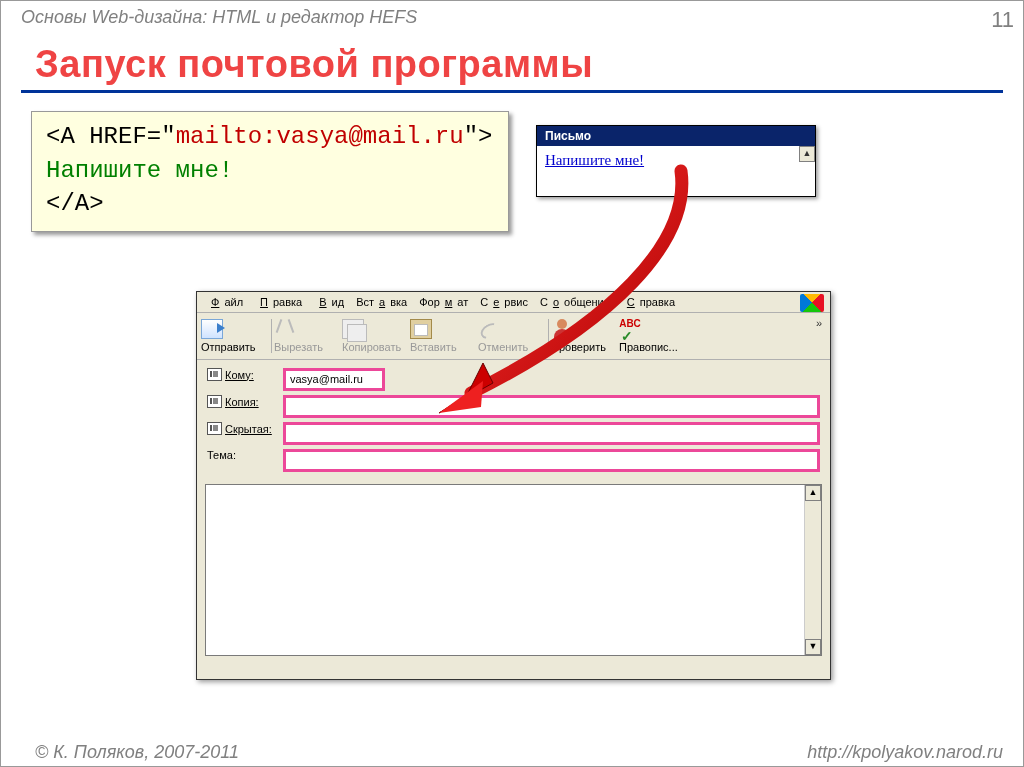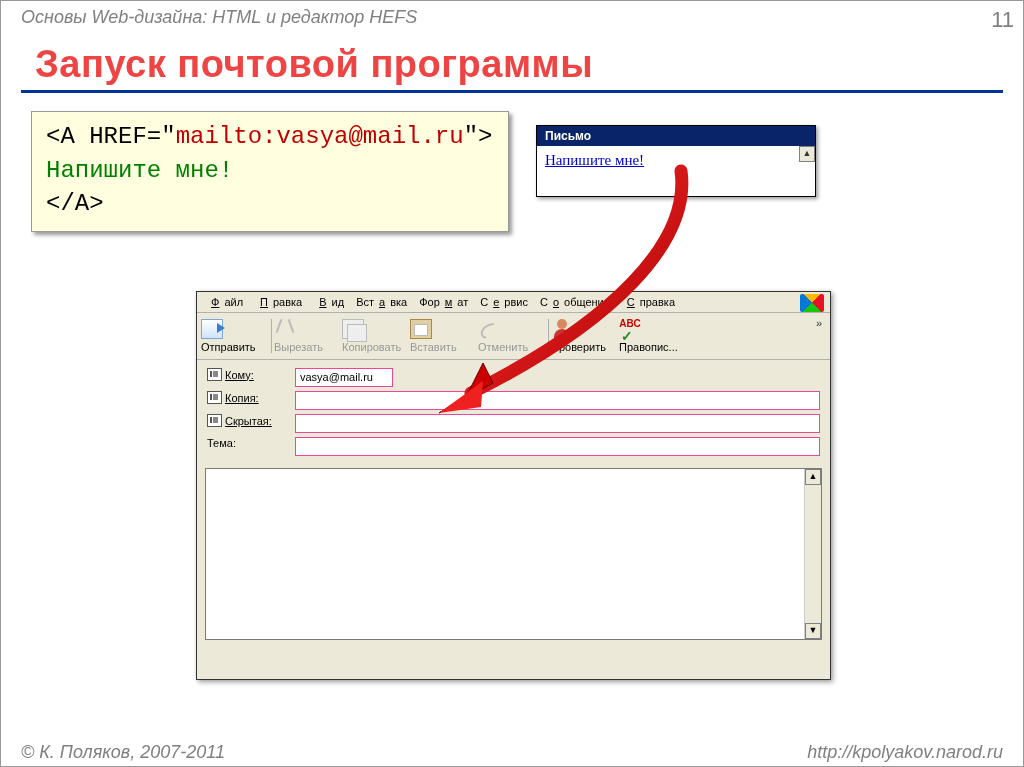--- a/index.html
+++ b/index.html
@@ -162,24 +162,23 @@
   .i-abc { font-family: Arial; font-weight:bold; color:#c00; font-size:10px; text-align:center; line-height:10px;}
   .i-abc::after{content:"✓";position:absolute;left:2px;bottom:-2px;color:#2a8b2a;font-size:14px;font-weight:bold;}
 
   .compose .fields { padding: 8px 10px 6px 10px; background:#ece9d8;}
   .compose .frow { display:flex; align-items:flex-start; margin-bottom:4px; }
   .compose .flabel { width:76px; display:flex; align-items:center; gap:3px; }
   .compose .flabel .bk { width:13px; height:11px; border:1px solid #555; background:#fff; position:relative;}
   .compose .flabel .bk::before{content:"";position:absolute;left:2px;top:2px;width:2px;height:6px;background:#555;}
   .compose .flabel .bk::after{content:"";position:absolute;left:5px;top:2px;width:5px;height:6px;background:#888;}
   .compose .input {
-    border:1px solid #ec4899; background:#fff; height:17px; flex:1;
+    border:3px solid #ec4899; background:#fff; height:17px; flex:1;
     padding:0 4px; font-size:11px; line-height:17px;
     font-family: Tahoma, sans-serif;
-    margin-left: 12px;
   }
   .compose .input.kom { flex:0 0 88px; }
   .compose .frow.second .input { flex:1; }
   .compose .addrlink { text-decoration: underline; }
   .compose .body {
     margin: 2px 8px 8px 8px;
     border: 1px solid #7a7a7a;
     background: #fff;
     height: 170px;
     position: relative;
@@ -194,21 +193,21 @@
   
   .arrow {
     position:absolute;
     left: 410px; top: 162px;
     width: 320px; height: 260px;
     pointer-events:none;
   }
 
   .footer {
     position:absolute;
-    left:0; right:0; bottom:3px;
+    left:14px; right:0; bottom:3px;
     display:flex; justify-content:space-between;
     padding: 0 20px;
     color:#808080;
     font-style: italic;
     font-size: 18px;
   }
 </style>
 </head>
 <body>
 

